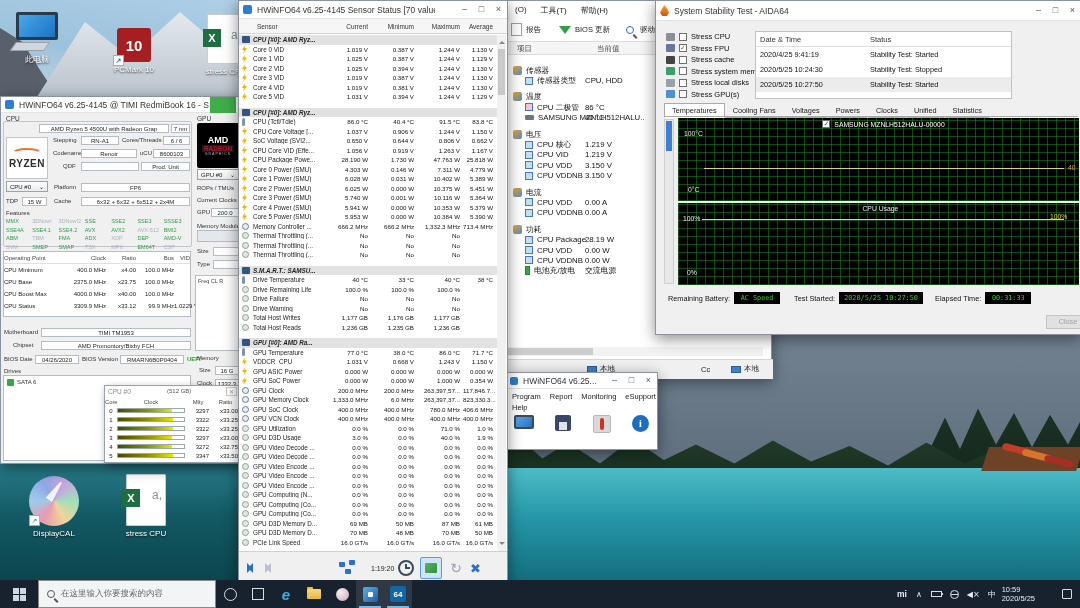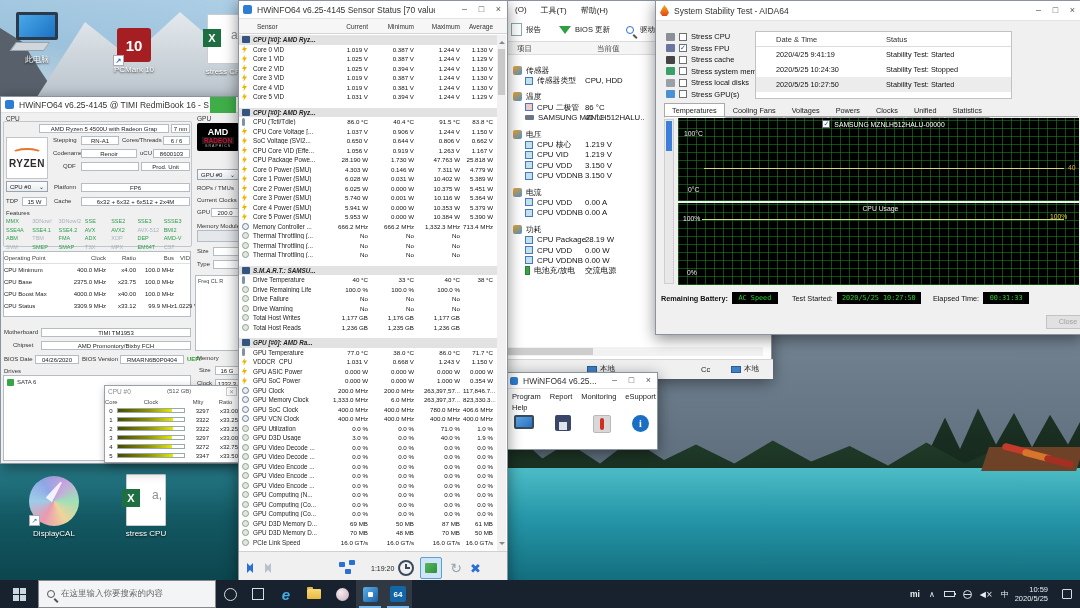--- a/index.html
+++ b/index.html
@@ -130,21 +130,21 @@
 .flame{width:9px;height:11px;background:linear-gradient(180deg,#f6a623,#e04a12);clip-path:polygon(50% 0,80% 35%,100% 70%,75% 100%,25% 100%,0 70%,25% 30%);margin:0 5px 0 4px}
 .chkrow{display:flex;align-items:center;height:11.5px}
 .chkic{width:9px;height:8px;border-radius:1px;margin-right:4px}
 .ci0{background:#8a9096}.ci1{background:#6a76a0}.ci2{background:#444}.ci3{background:#3aa06a}.ci4{background:#9aa0a6}.ci5{background:#4a90d2}
 .chkbox{width:8px;height:8px;background:#fff;border:1px solid #707070;margin-right:4px;font-size:7px;line-height:7px;text-align:center;color:#1565c0;font-family:"DejaVu Sans",sans-serif}
 .chklab{font-size:7.5px;color:#111}
 #stab-log{left:99px;top:30px;width:257px;height:68px;background:#fff;border:1px solid #c2c2c2}
 .loghead{display:grid;grid-template-columns:110px 145px;height:15px;align-items:center;border-bottom:1px solid #ddd;font-size:7.5px;color:#333}
 .logrow{display:grid;grid-template-columns:110px 145px;height:15px;align-items:center;font-size:7.3px;color:#111}
 .logrow:nth-child(3){background:#ececec}
-.logc1,.logc2{padding-left:20px;white-space:nowrap;overflow:hidden}
+.logc1,.logc2{padding-left:4px;white-space:nowrap;overflow:hidden}
 #stab-tabs{left:8px;top:102px;display:flex;font-size:7.3px;color:#222}
 .tab{padding:2px 7px;border:1px solid transparent;border-bottom:1px solid #aaa}
 .tabact{background:#fff;border-color:#aaa;border-bottom-color:#fff}
 .plot{position:absolute;background:#000}
 .pgrid{position:absolute;inset:0;background-image:repeating-linear-gradient(90deg,rgba(30,140,30,.55) 0 1px,transparent 1px 9px),repeating-linear-gradient(0deg,rgba(30,140,30,.55) 0 1px,transparent 1px 8px)}
 .plab{position:absolute;font-size:6.8px;color:#e8e8e8}
 .pyellow{position:absolute;font-size:6.8px;color:#e8d23a}
 .hline{position:absolute;height:1px;background:#d8d87a}
 .vscroll{left:8px;top:118px;width:10px;height:165px;background:#e8e8e8;border:1px solid #cfcfcf}
 .vthumb{position:absolute;left:1px;top:1px;width:6px;height:30px;background:#3d7edb}
@@ -192,21 +192,21 @@
 .aidico{width:16px;height:16px;background:#1266a6;color:#fff;font-size:8px;font-weight:bold;display:flex;align-items:center;justify-content:center;border-radius:2px}
 .tray{margin-left:auto;display:flex;align-items:center;color:#e8edf2}
 .tmi{font-size:8.5px;font-weight:bold;margin-right:9px}
 .tchev{font-size:8px;margin-right:9px}
 .tbatt{width:11px;height:6px;border:1px solid #d8dde2;position:relative;margin-right:8px}
 .tbatt:after{content:"";position:absolute;right:-2.5px;top:1px;width:1.5px;height:2px;background:#d8dde2}
 .tglobe{width:9px;height:9px;border:1px solid #d8dde2;border-radius:50%;position:relative;margin-right:8px}
 .tglobe:after{content:"";position:absolute;left:0;top:3.5px;width:7px;height:1px;background:#d8dde2}
 .tvol{font-size:8px;margin-right:8px;font-family:"DejaVu Sans",sans-serif}
 .time{font-size:8px;margin-right:6px}
-.tclock{text-align:right;font-size:7.5px;line-height:9px;margin-right:14px}
+.tclock{text-align:left;font-size:7.5px;line-height:9px;margin-right:27px}
 .tnotif{width:10px;height:10px;border:1px solid #d8dde2;border-radius:1px;margin-right:8px}
 </style>
 </head>
 <body>
 
 <div id="screen">
 
   <div class="abs sky"></div>
   <div class="abs mtns"></div>
   <div class="abs snow"></div>
@@ -384,21 +384,21 @@
     <div class="abs fbox" style="left:119px;top:258px;width:64px">RMARN6B0P0404</div>
     <div class="abs flab" style="left:186px;top:259px;color:#2e9e2e;font-weight:bold">UEFI</div>
     <div class="abs flab" style="left:3px;top:271px">Drives</div>
     <div class="abs" style="left:2px;top:278px;width:188px;height:86px;background:#fff;border:1px solid #b4bcc4">
       <div style="display:flex;align-items:center;height:12px;padding-left:3px">
         <span style="width:7px;height:7px;background:#3aa546;border-radius:1px;margin-right:3px"></span>
         <span class="flab">SATA 6</span>
       </div>
     </div>
 
-    <div class="abs amdlogo" style="left:196px;top:26px;width:42px;height:28px">
+    <div class="abs amdlogo" style="left:196px;top:26px;width:42px;height:45px">
       <span class="amd1">AMD</span>
       <span class="amd2">RADEON</span>
       <span class="amd3">GRAPHICS</span>
     </div>
     <div class="abs drop" style="left:196px;top:72px;width:42px">
         <span>GPU #0</span>
         <span>⌄</span>
       </div>
     <div class="abs flab" style="left:196px;top:88px">ROPs / TMUs</div>
     <div class="abs flab" style="left:196px;top:100px">Current Clocks (</div>
@@ -696,21 +696,21 @@
     <div class="plot" style="left:22px;top:202px;width:401px;height:82px">
       <div class="pgrid"></div>
       <span class="plab" style="left:46%;top:2px">CPU Usage</span>
       <span class="plab" style="left:5px;top:12px">100%</span>
       <span class="plab" style="left:9px;top:66px">0%</span>
       <div class="hline" style="left:24px;top:16px;width:362px"></div>
       <span class="pyellow" style="left:372px;top:10px">100%</span>
     </div>
 
     <div class="abs" id="stab-status">
-        <div class="stlab" style="margin-left: 5px; font-weight: bold;">Remaining Battery:</div>
+        <div class="stlab" style="margin-left: 12px;">Remaining Battery:</div>
         <div class="vbox" style="width: 46px; margin-left: 4px;">AC Speed</div>
         <div class="stlab" style="margin-left: 14px;">Test Started:</div>
         <div class="vbox" style="width: 84px; margin-left: 4px;">2020/5/25 10:27:50</div>
         <div class="stlab" style="margin-left: 12px;">Elapsed Time:</div>
         <div class="vbox" style="width: 46px; margin-left: 4px;">00:31:33</div>
       </div>
     <div class="abs btn btndis" style="left:390px;top:314px;width:44px">Close</div>
   </div>
 
   <div class="win" id="win-small">

